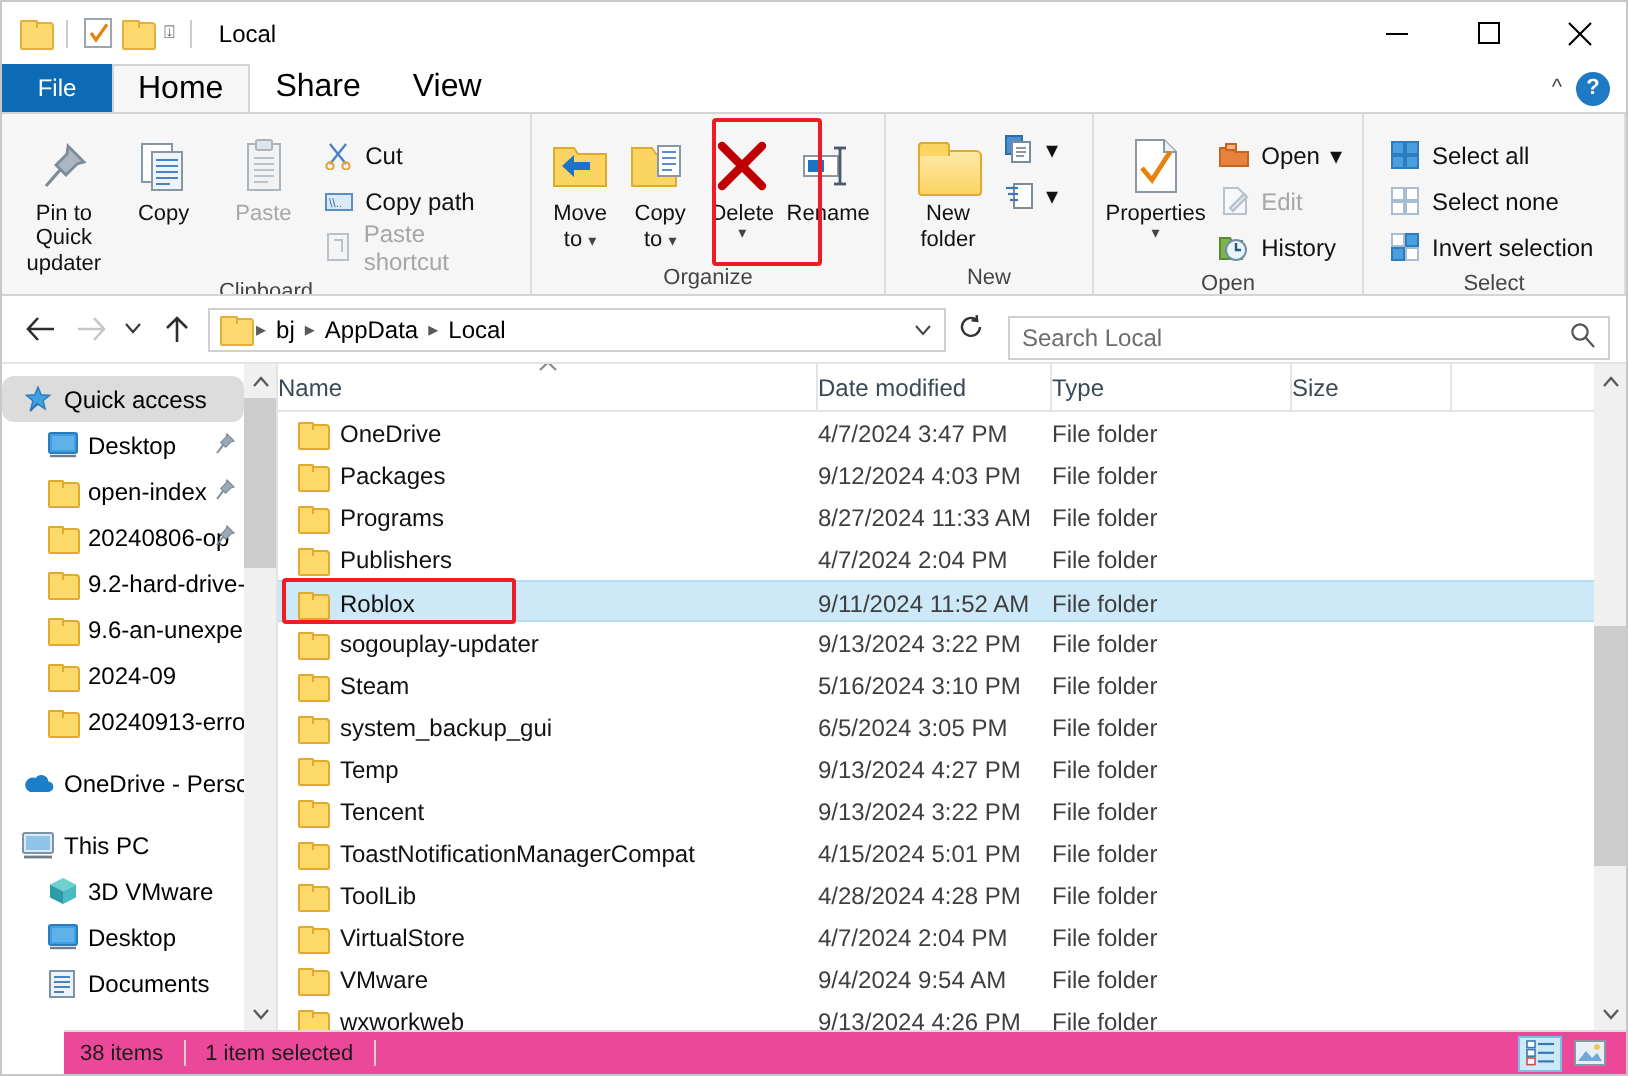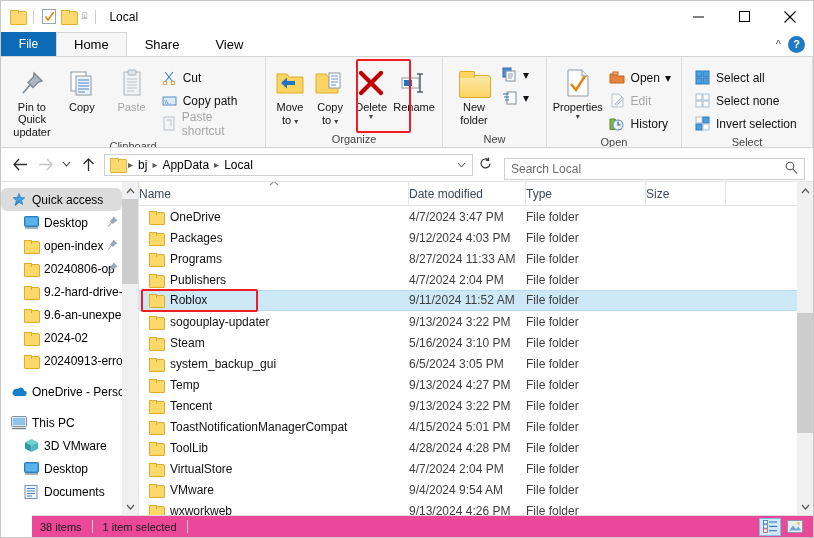--- a/index.html
+++ b/index.html
@@ -56,21 +56,21 @@
   
   .tabsrow {
     height: 24px; min-height:24px; display: flex; align-items: stretch;
     background:#ffffff; position: relative;
   }
   .tab-file {
     background: #0d6ab5; color:#fff; width: 55px;
     display:flex; align-items:center; justify-content:center; font-size:12px;
   }
   .tab {
-    padding: 0 17px; display:flex; align-items:center; font-size:13px; color:#000;
+    padding: 0 12px; display:flex; align-items:center; font-size:16px; color:#000;
     border-left:1px solid transparent; border-right:1px solid transparent;
   }
   .tab.active {
     background:#f6f6f6; border-left:1px solid #d4d4d4; border-right:1px solid #d4d4d4;
     border-top:1px solid #d4d4d4;
   }
   .tabs-right { margin-left:auto; display:flex; align-items:center; gap:7px; padding-right:8px;}
   .chev-up { font-size:11px; color:#4a4a4a; }
   .help-ico {
     width:17px; height:17px; border-radius:50%; background:#1e7ac4; color:#fff;
@@ -207,21 +207,21 @@
   .col.name { width:270px; }
   .col.date { width:117px; }
   .col.type { width:120px; }
   .col.size { width:80px; }
   .sortmark {
     position:absolute; left:50%; top:-4px; transform:translateX(-50%);
     font-size:9px; color:#8a8a8a;
   }
   .rows { flex:1; overflow:hidden; position:relative; }
   .row {
-    height:21px; display:flex; align-items:flex-end; font-size:12px; color:#111;
+    height:21px; display:flex; align-items:flex-start; font-size:12px; color:#111;
     position:relative;
   }
   .row.sel { background:#cde8f7; border-top:1px solid #b5dcf0; border-bottom:1px solid #b5dcf0; }
   .cell { height:21px; display:flex; align-items:center; overflow:hidden; white-space:nowrap;}
   .cell.name { width:270px; padding-left:10px; gap:7px;}
   .cell.date { width:117px; color:#3e3e3e;}
   .cell.type { width:120px; color:#3e3e3e;}
   .cell.size { width:80px; }
 
   
@@ -681,21 +681,21 @@
           <span class="sb-ico">
               <span class="mini-folder"></span>
             </span>
           <span class="sb-label">9.6-an-unexpe</span>
         </div>
 
         <div class="sb-item indent1">
           <span class="sb-ico">
               <span class="mini-folder"></span>
             </span>
-          <span class="sb-label">2024-02</span>
+          <span class="sb-label">2024-09</span>
         </div>
 
         <div class="sb-item indent1">
           <span class="sb-ico">
               <span class="mini-folder"></span>
             </span>
           <span class="sb-label">20240913-error</span>
         </div>
 
         <div class="sb-gap"></div>

